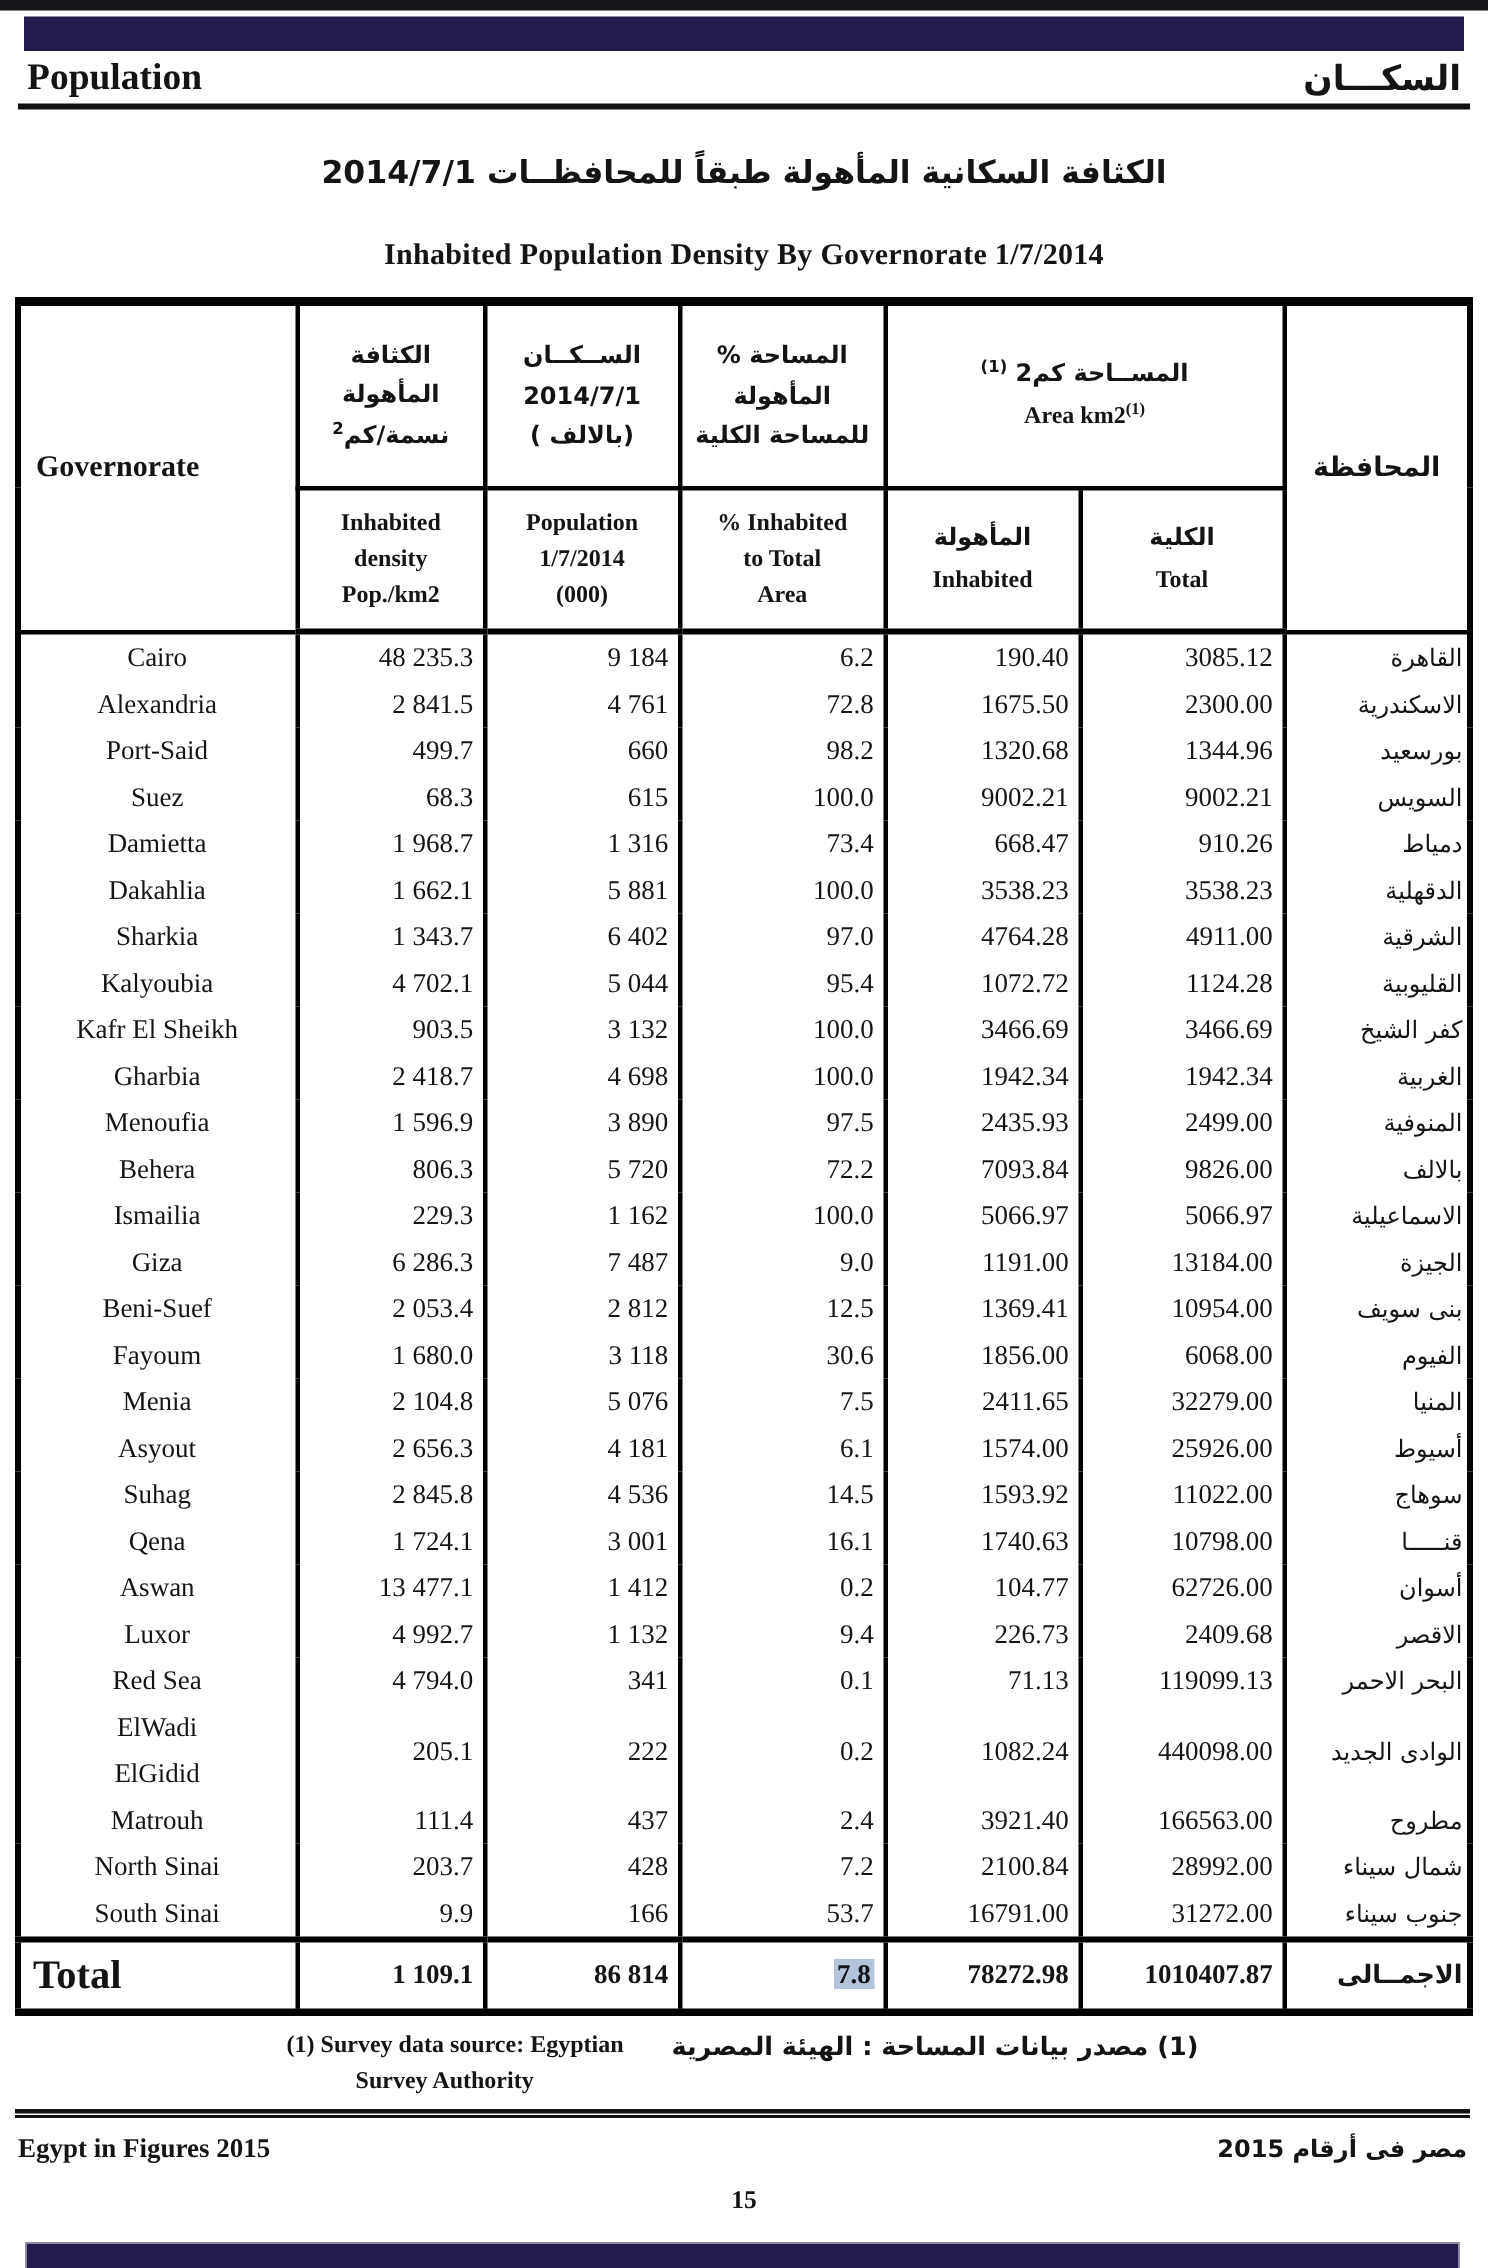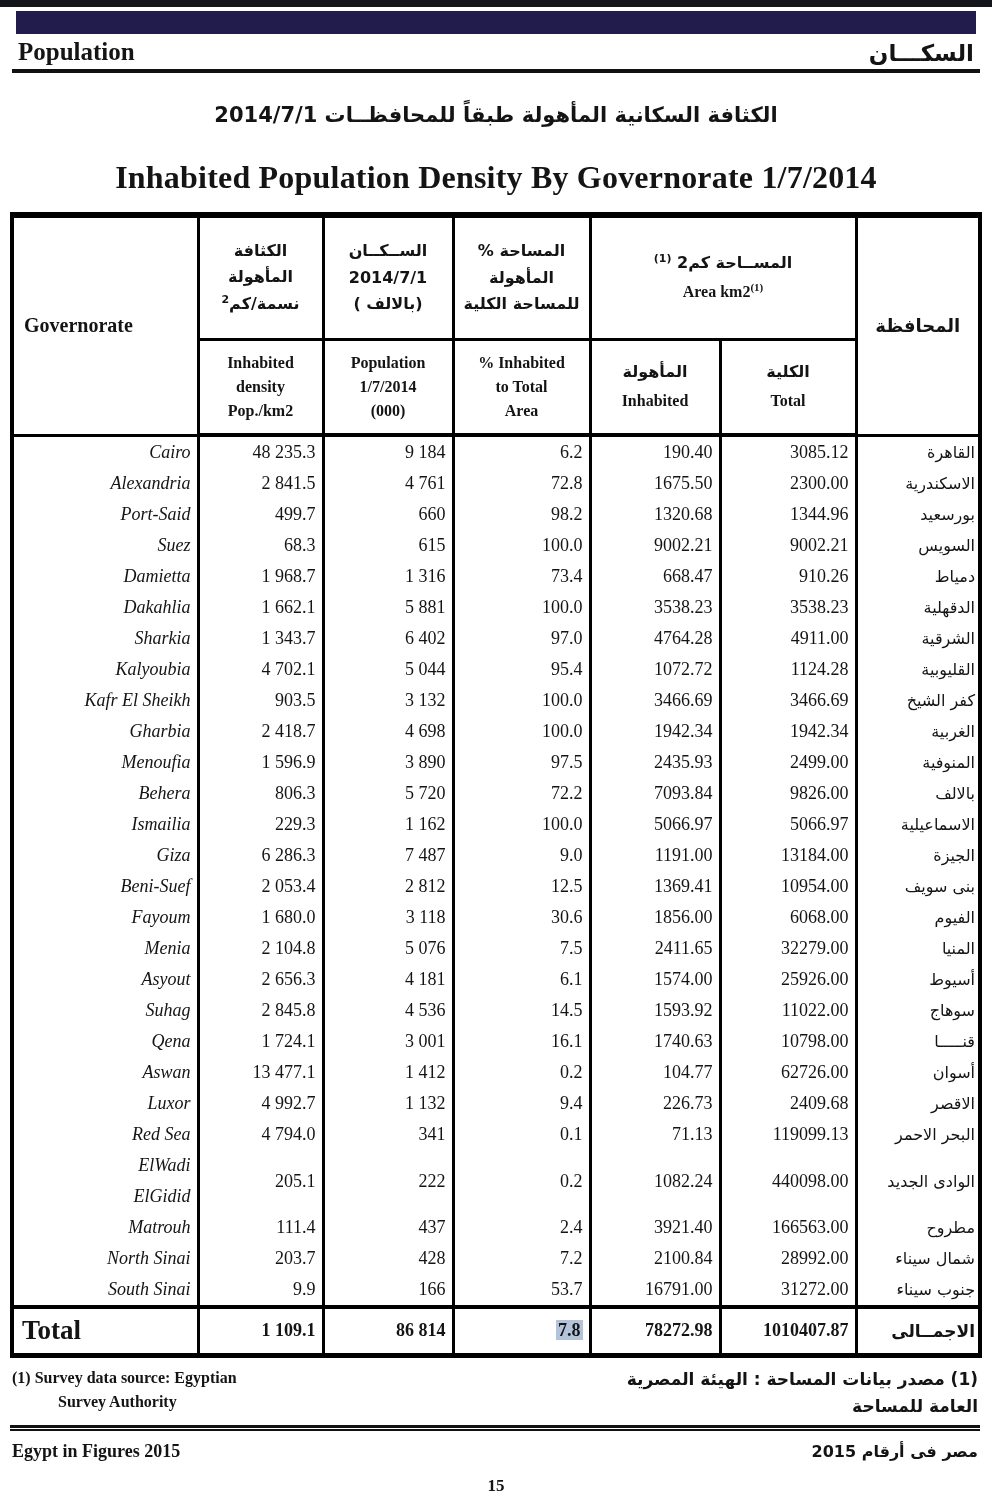--- a/index.html
+++ b/index.html
@@ -27,21 +27,21 @@
   .runhead-right { font-weight: bold; font-size: 23px; direction: rtl; font-family: "DejaVu Sans", sans-serif; }
 
   .title-ar {
     text-align: center; direction: rtl;
     font-weight: bold; font-size: 21px;
     margin-top: 30px;
     font-family: "DejaVu Sans", sans-serif;
   }
   .title-en {
     text-align: center;
-    font-weight: bold; font-size: 32px;
+    font-weight: bold; font-size: 20px;
     margin-top: 32px;
     letter-spacing: 0.2px;
   }
 
   table.density {
     border-collapse: collapse;
     table-layout: fixed;
     width: 970px;
     margin: 16px 12px 0 10px;
     border: 4px solid #000;
@@ -68,36 +68,36 @@
   .hdr-mixed .ar { direction: rtl; font-family: "DejaVu Sans", sans-serif; display: block; }
   sup { font-size: 11px; }
 
   tbody td {
     border-left: 3px solid #000; border-right: 3px solid #000;
     border-top: none; border-bottom: none;
     font-size: 18px; line-height: 31px;
     vertical-align: middle;
     padding: 0 6px;
   }
-  td.c-en { text-align: right; padding-left: 5px; white-space: pre-line; font-style: italic; }
+  td.c-en { text-align: center; padding-left: 5px; white-space: pre-line; }
   td.c-num { text-align: right; }
   td.c-ar { text-align: right; direction: rtl; font-family: "DejaVu Sans", sans-serif; font-size: 16px; padding-right: 3px; padding-left: 2px; }
 
   tfoot td {
     border: 3px solid #000; border-top: 4px solid #000; border-bottom: none;
     height: 48px; font-weight: bold; vertical-align: middle;
     font-size: 18px; padding: 0 6px;
   }
   tfoot td.t-label { font-size: 27px; padding-left: 8px; }
   tfoot td.c-num { text-align: right; }
   tfoot td.c-ar { text-align: right; direction: rtl; font-family: "DejaVu Sans", sans-serif; font-size: 17px; }
   .hl { background: #b3c4da; padding: 0 2px; }
 
   .footnotes {
-    display: flex; justify-content: space-between;
+    display: flex; justify-content: center;
     margin: 8px 14px 0 12px;
     gap: 32px;
   }
   .fn-en { font-weight: bold; font-size: 16px; line-height: 1.55; }
   .fn-en .fn-line2 { padding-left: 46px; }
   .fn-ar { font-weight: bold; font-size: 17px; line-height: 1.6; direction: rtl; text-align: right; font-family: "DejaVu Sans", sans-serif; }
   .fn-ar .fn-line2 { padding-left: 30px; }
 
   .double-rule {
     margin: 5px 12px 0 10px;
@@ -490,21 +490,20 @@
   </tfoot>
 </table>
 
 <div class="footnotes">
   <div class="fn-en">
     <div>(1) Survey data source: Egyptian</div>
     <div class="fn-line2">Survey Authority</div>
   </div>
   <div class="fn-ar">
     <div>(1) مصدر بيانات المساحة : الهيئة المصرية</div>
-    <div class="fn-line2">العامة للمساحة</div>
   </div>
 </div>
 
 <div class="double-rule"></div>
 
 <div class="footer-row">
   <span class="footer-en">Egypt in Figures 2015</span>
   <span class="footer-ar">مصر فى أرقام 2015</span>
 </div>
 

